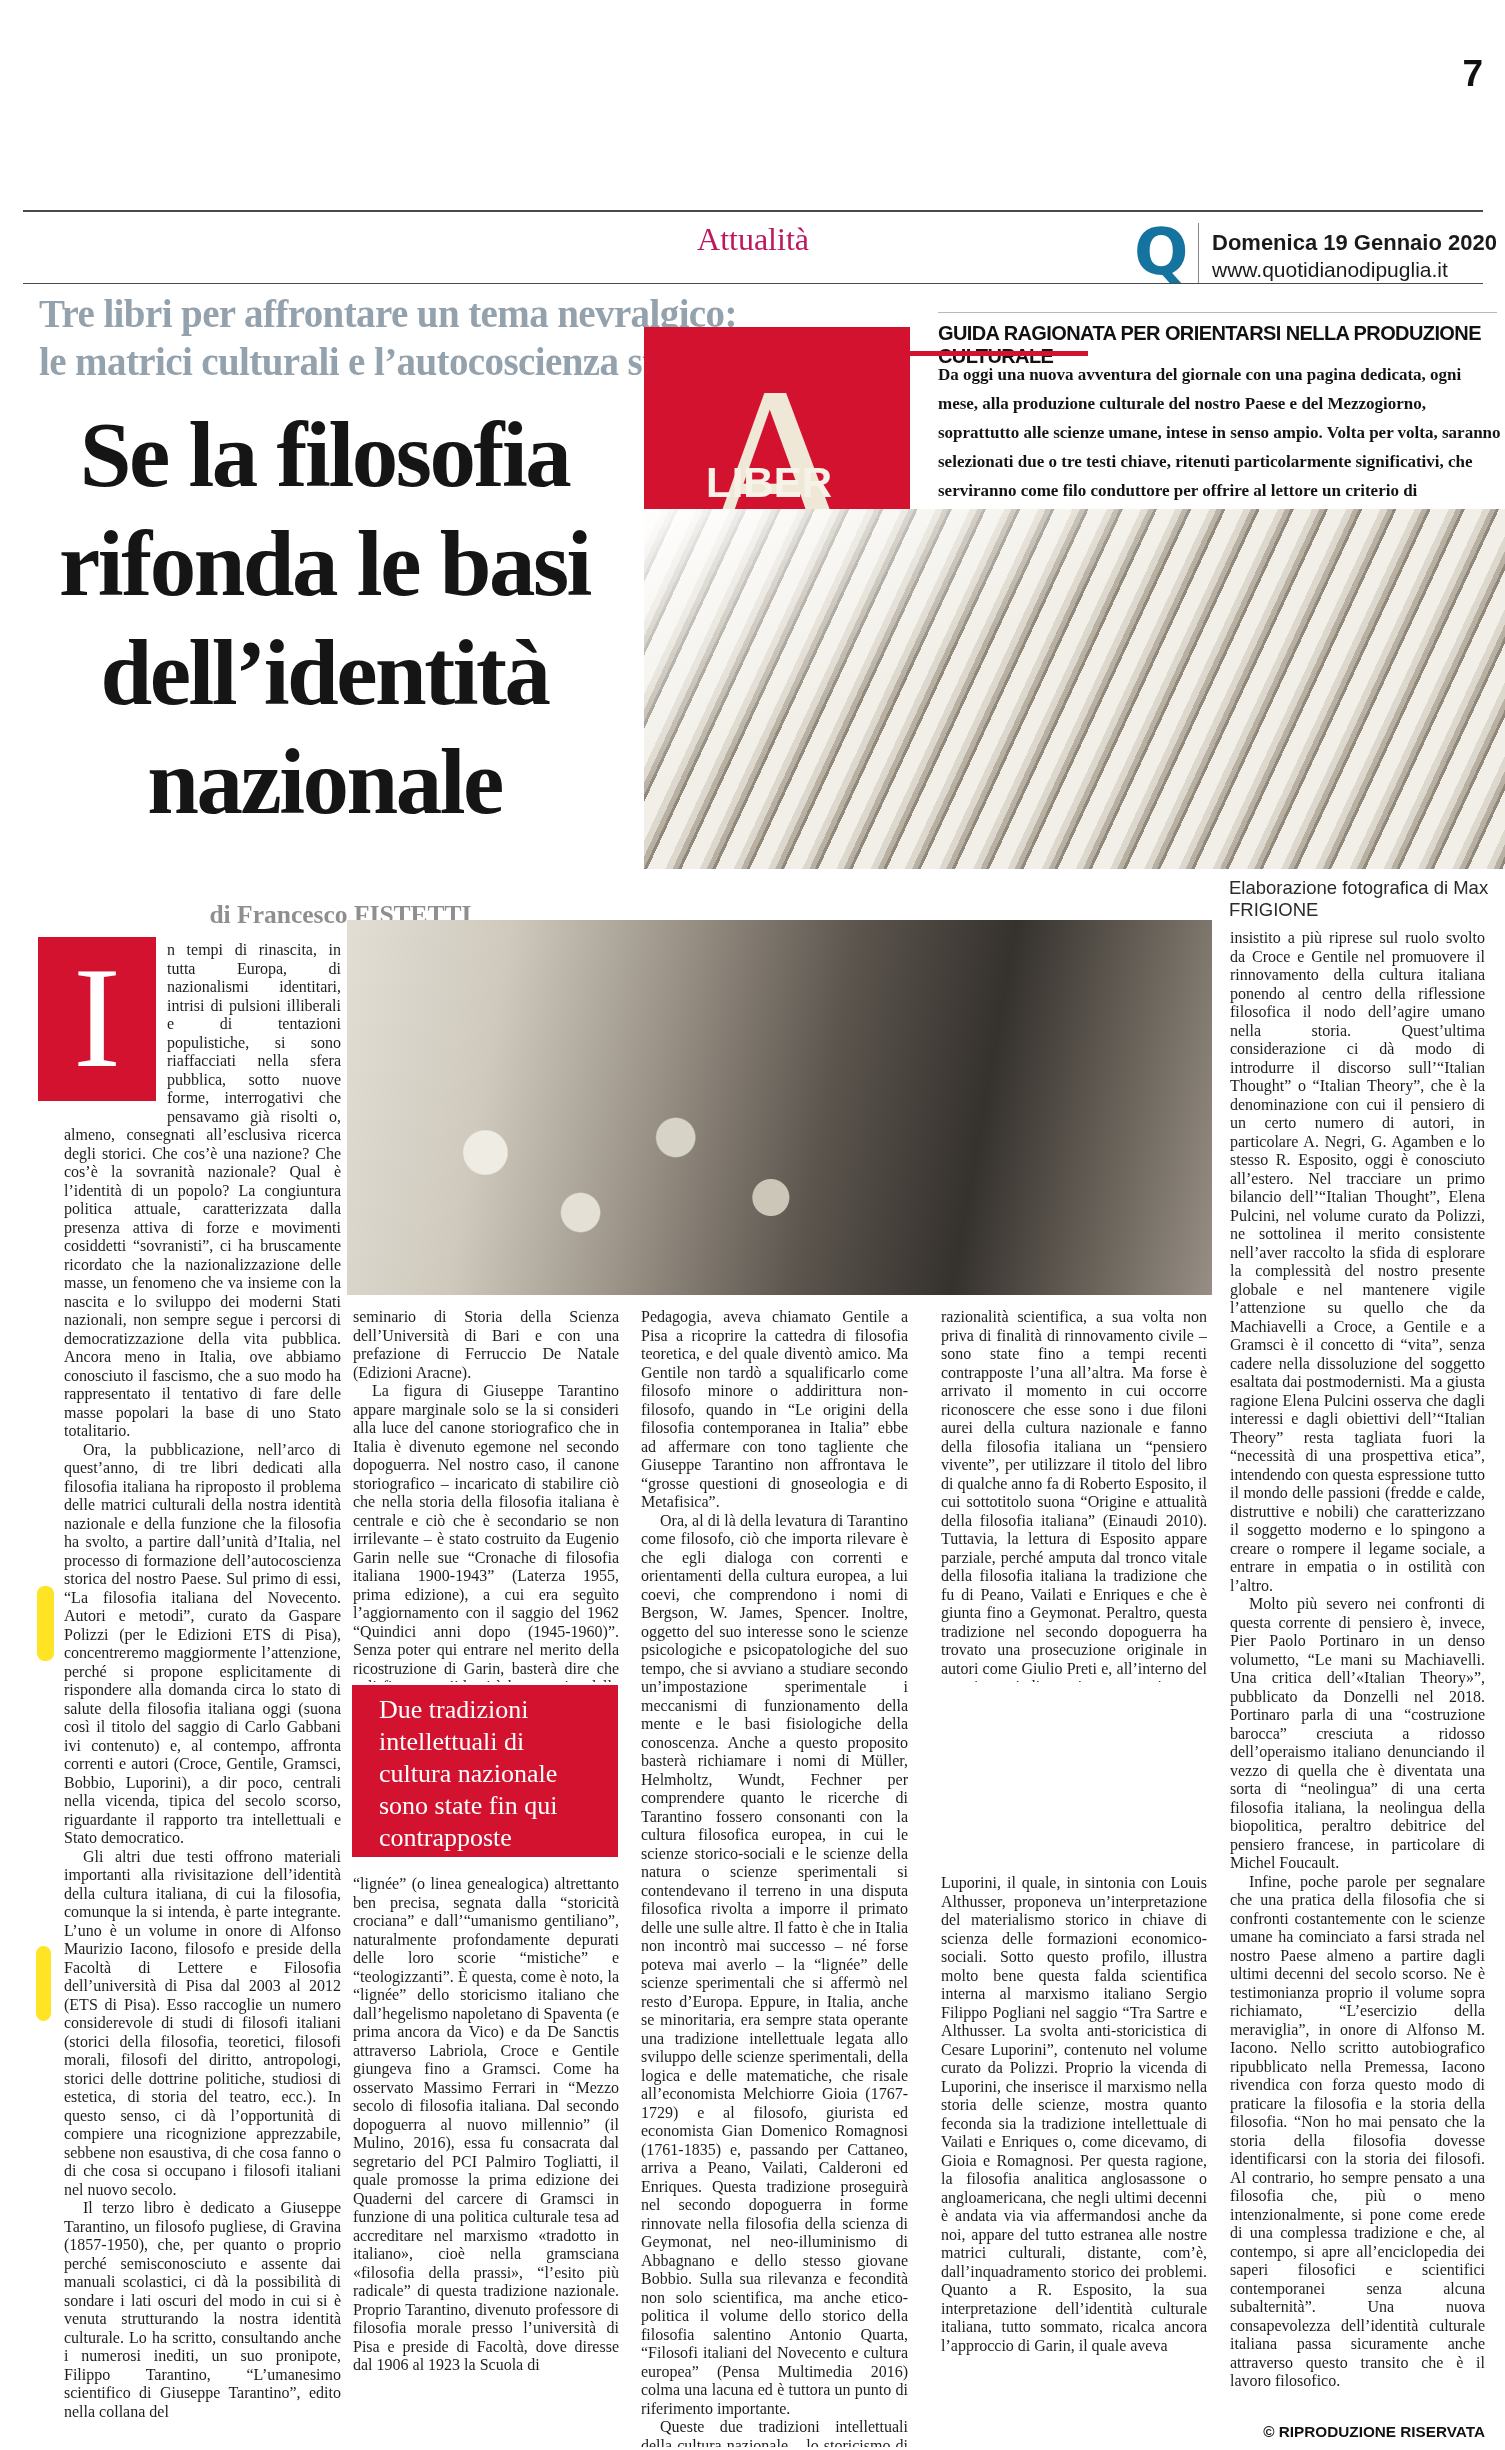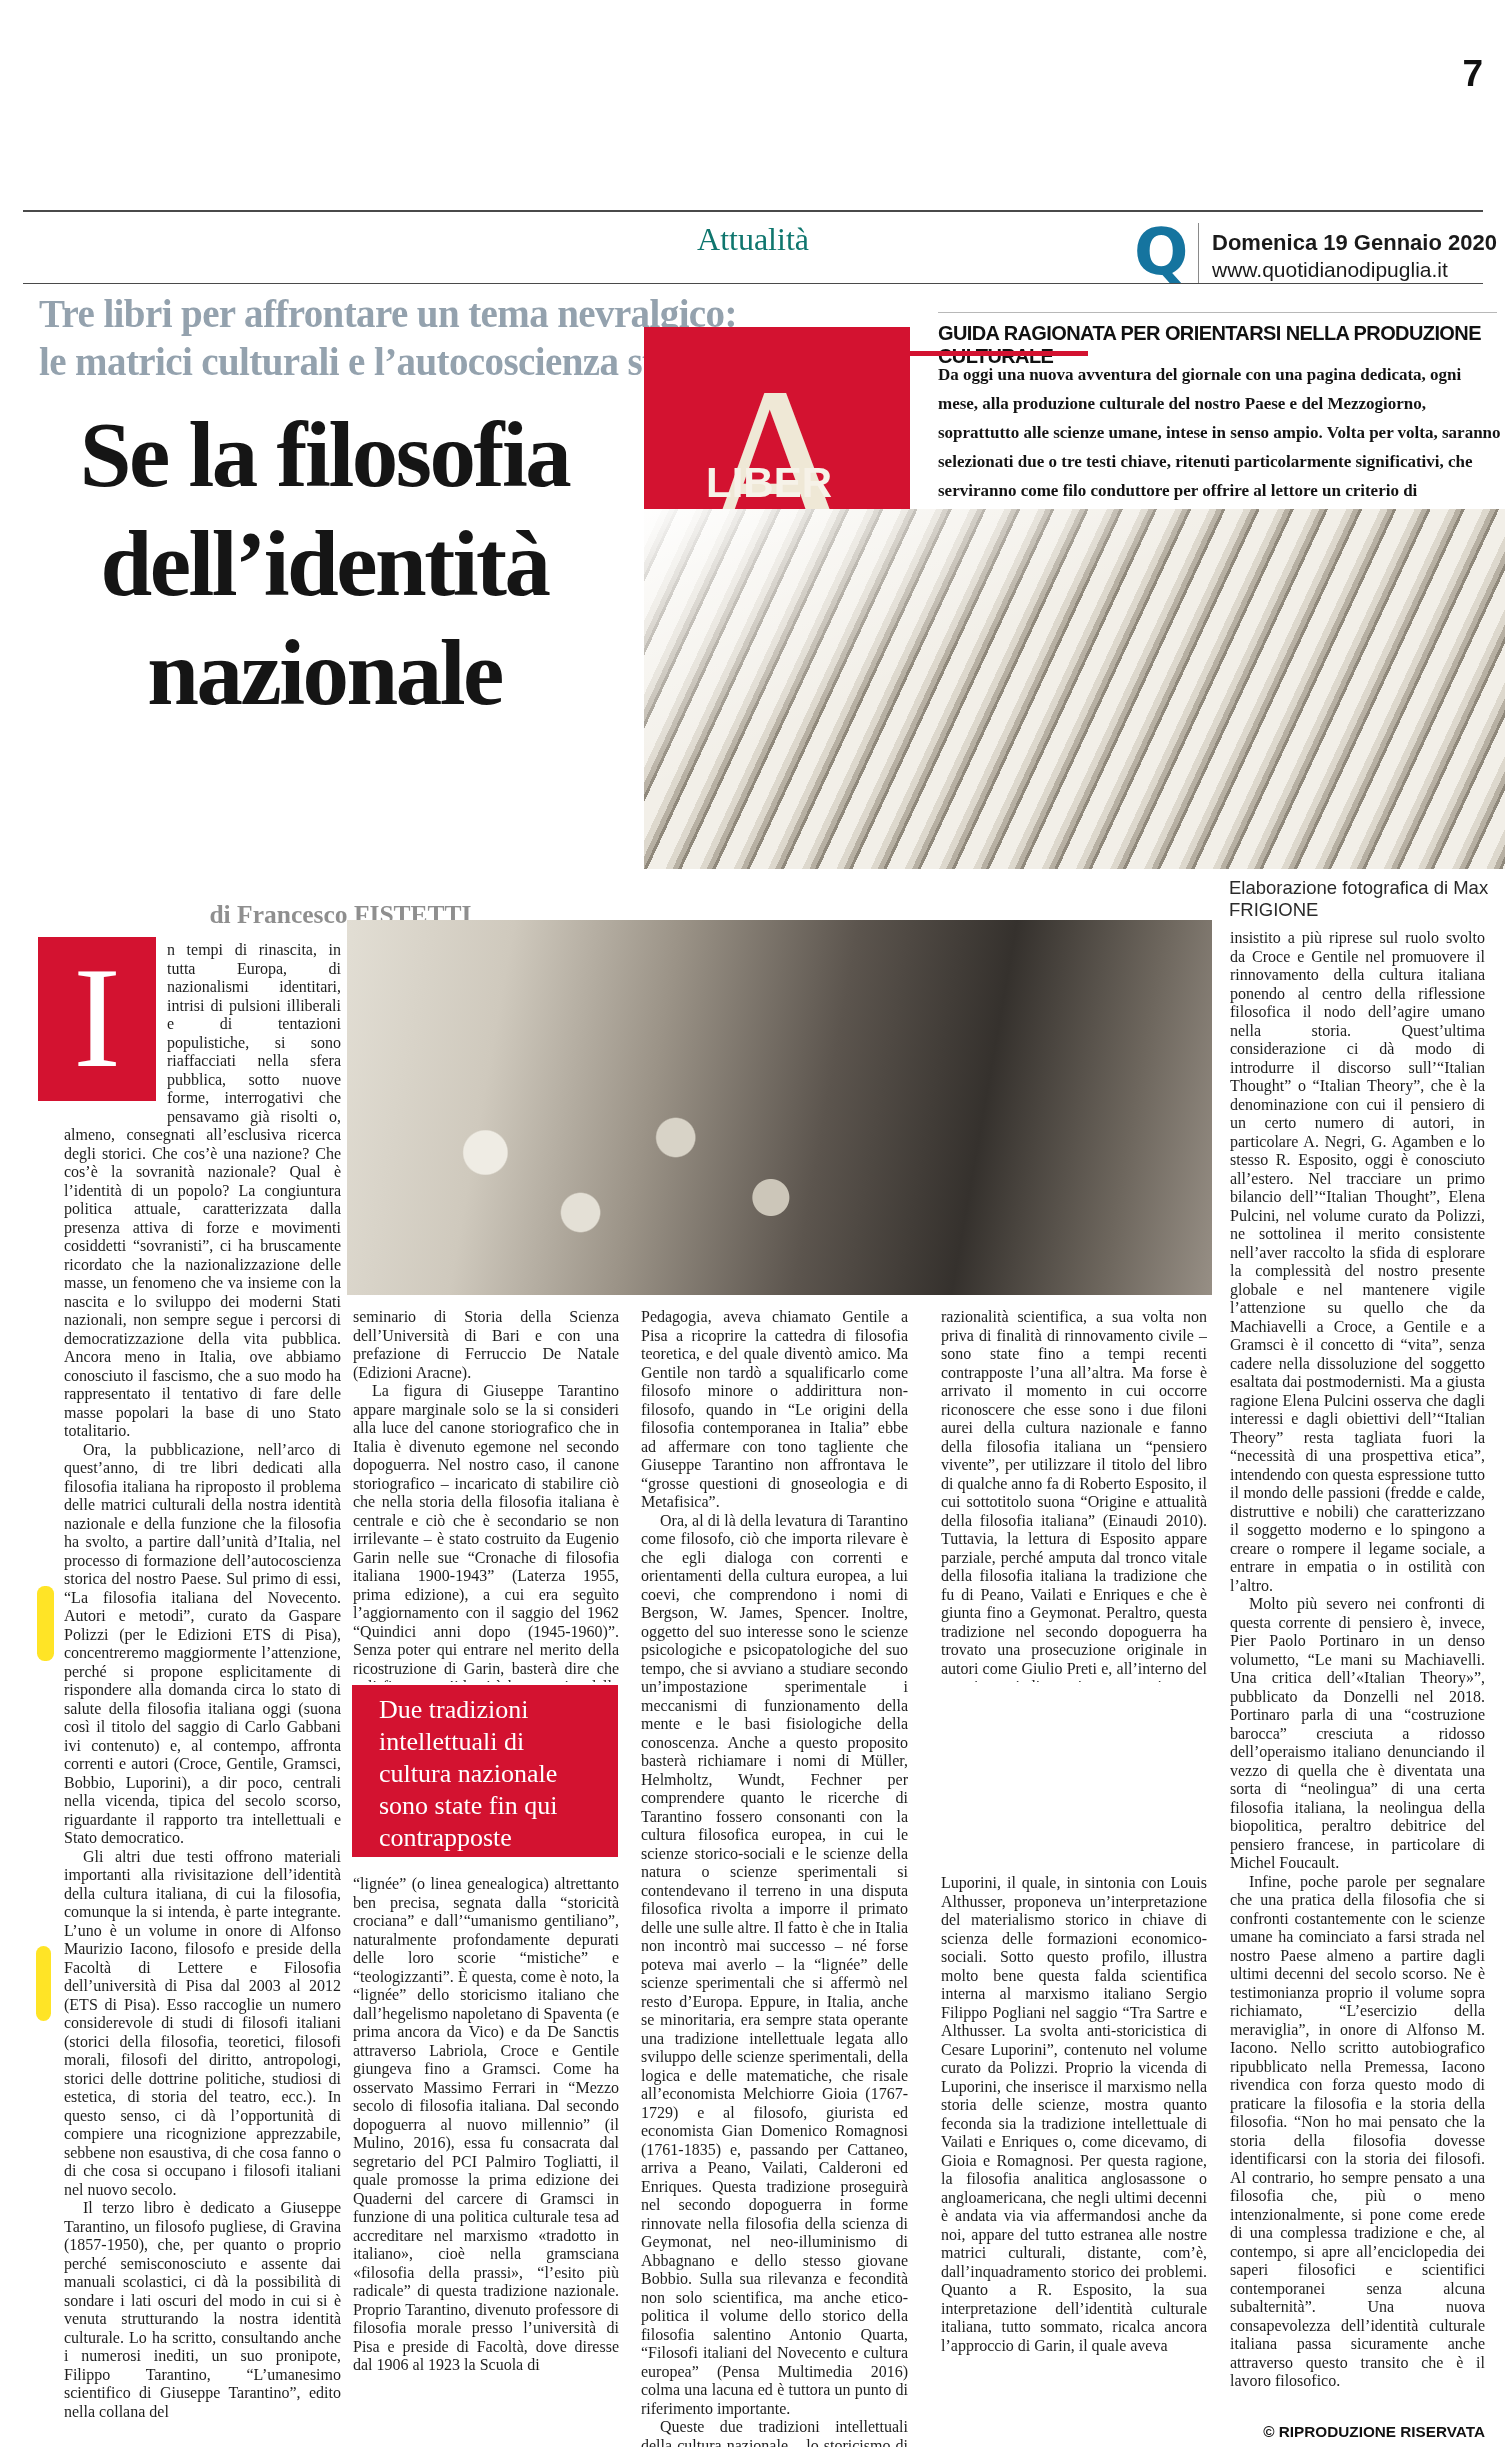--- a/index.html
+++ b/index.html
@@ -3,21 +3,21 @@
 <meta charset="utf-8">
 <style>
   html,body{margin:0;padding:0;background:#e9e9e9;}
   #page{position:relative;width:1506px;height:2450px;background:#ffffff;overflow:hidden;
         font-family:"Liberation Serif",serif;color:#1c1c1c;}
   .abs{position:absolute;}
   
   .pagenum{font:bold 37px "Liberation Sans",sans-serif;color:#111;}
   .rule{background:#4a4a4a;height:1.9px;}
   .thinrule{background:#b8b8b8;height:1.3px;}
-  .section-title{font:400 32px "Liberation Serif",serif;color:#0f766e;text-align:center;width:100%;}
+  .section-title{font:400 32px "Liberation Serif",serif;color:#be185d;text-align:center;width:100%;}
   .qlogo{font:bold 64px "DejaVu Sans",sans-serif;color:#15749f;line-height:64px;}
   .vdiv{width:1.3px;background:#8a8a8a;}
   .date1{font:bold 22px "Liberation Sans",sans-serif;color:#1a1a1a;}
   .date2{font:400 21px "Liberation Sans",sans-serif;color:#1a1a1a;}
   
   .kicker{font:bold 39px/48px "Liberation Serif",serif;color:#94a2ae;letter-spacing:-0.6px;}
   .headline{font:600 93px/109px "Liberation Serif",serif;color:#151515;text-align:center;letter-spacing:-2.5px;}
   .byline{font:bold 25.5px "Liberation Serif",serif;color:#8f8f8f;text-align:center;}
   
   .liberbox{background:#d31230;}
@@ -70,20 +70,21 @@
   <div class="abs date2" style="left:1212px;top:258px;">www.quotidianodipuglia.it</div>
   <div class="abs rule" style="left:23px;right:23px;top:283px;height:1.3px;"></div>
 
   <div class="abs kicker" style="left:39px;top:290px;width:853px;">
     <div>Tre libri per affrontare un tema nevralgico:</div>
     <div>le matrici culturali e l’autocoscienza storica</div>
   </div>
 
   <div class="abs headline" style="left:25.5px;top:400px;width:598px;">
     <div>Se la filosofia</div>
+    <div>rifonda le basi</div>
     <div>dell’identità</div>
     <div>nazionale</div>
   </div>
 
   <div class="abs byline" style="left:38px;top:886px;width:605px;margin-top:14px;">di Francesco FISTETTI</div>
 
   <div class="abs liberbox" style="left:644px;top:327px;width:266px;height:311px;">
     <div class="liber-a">A</div>
     <div class="liber-l">LIBER</div>
     <div class="liber-m">MENTE</div>

